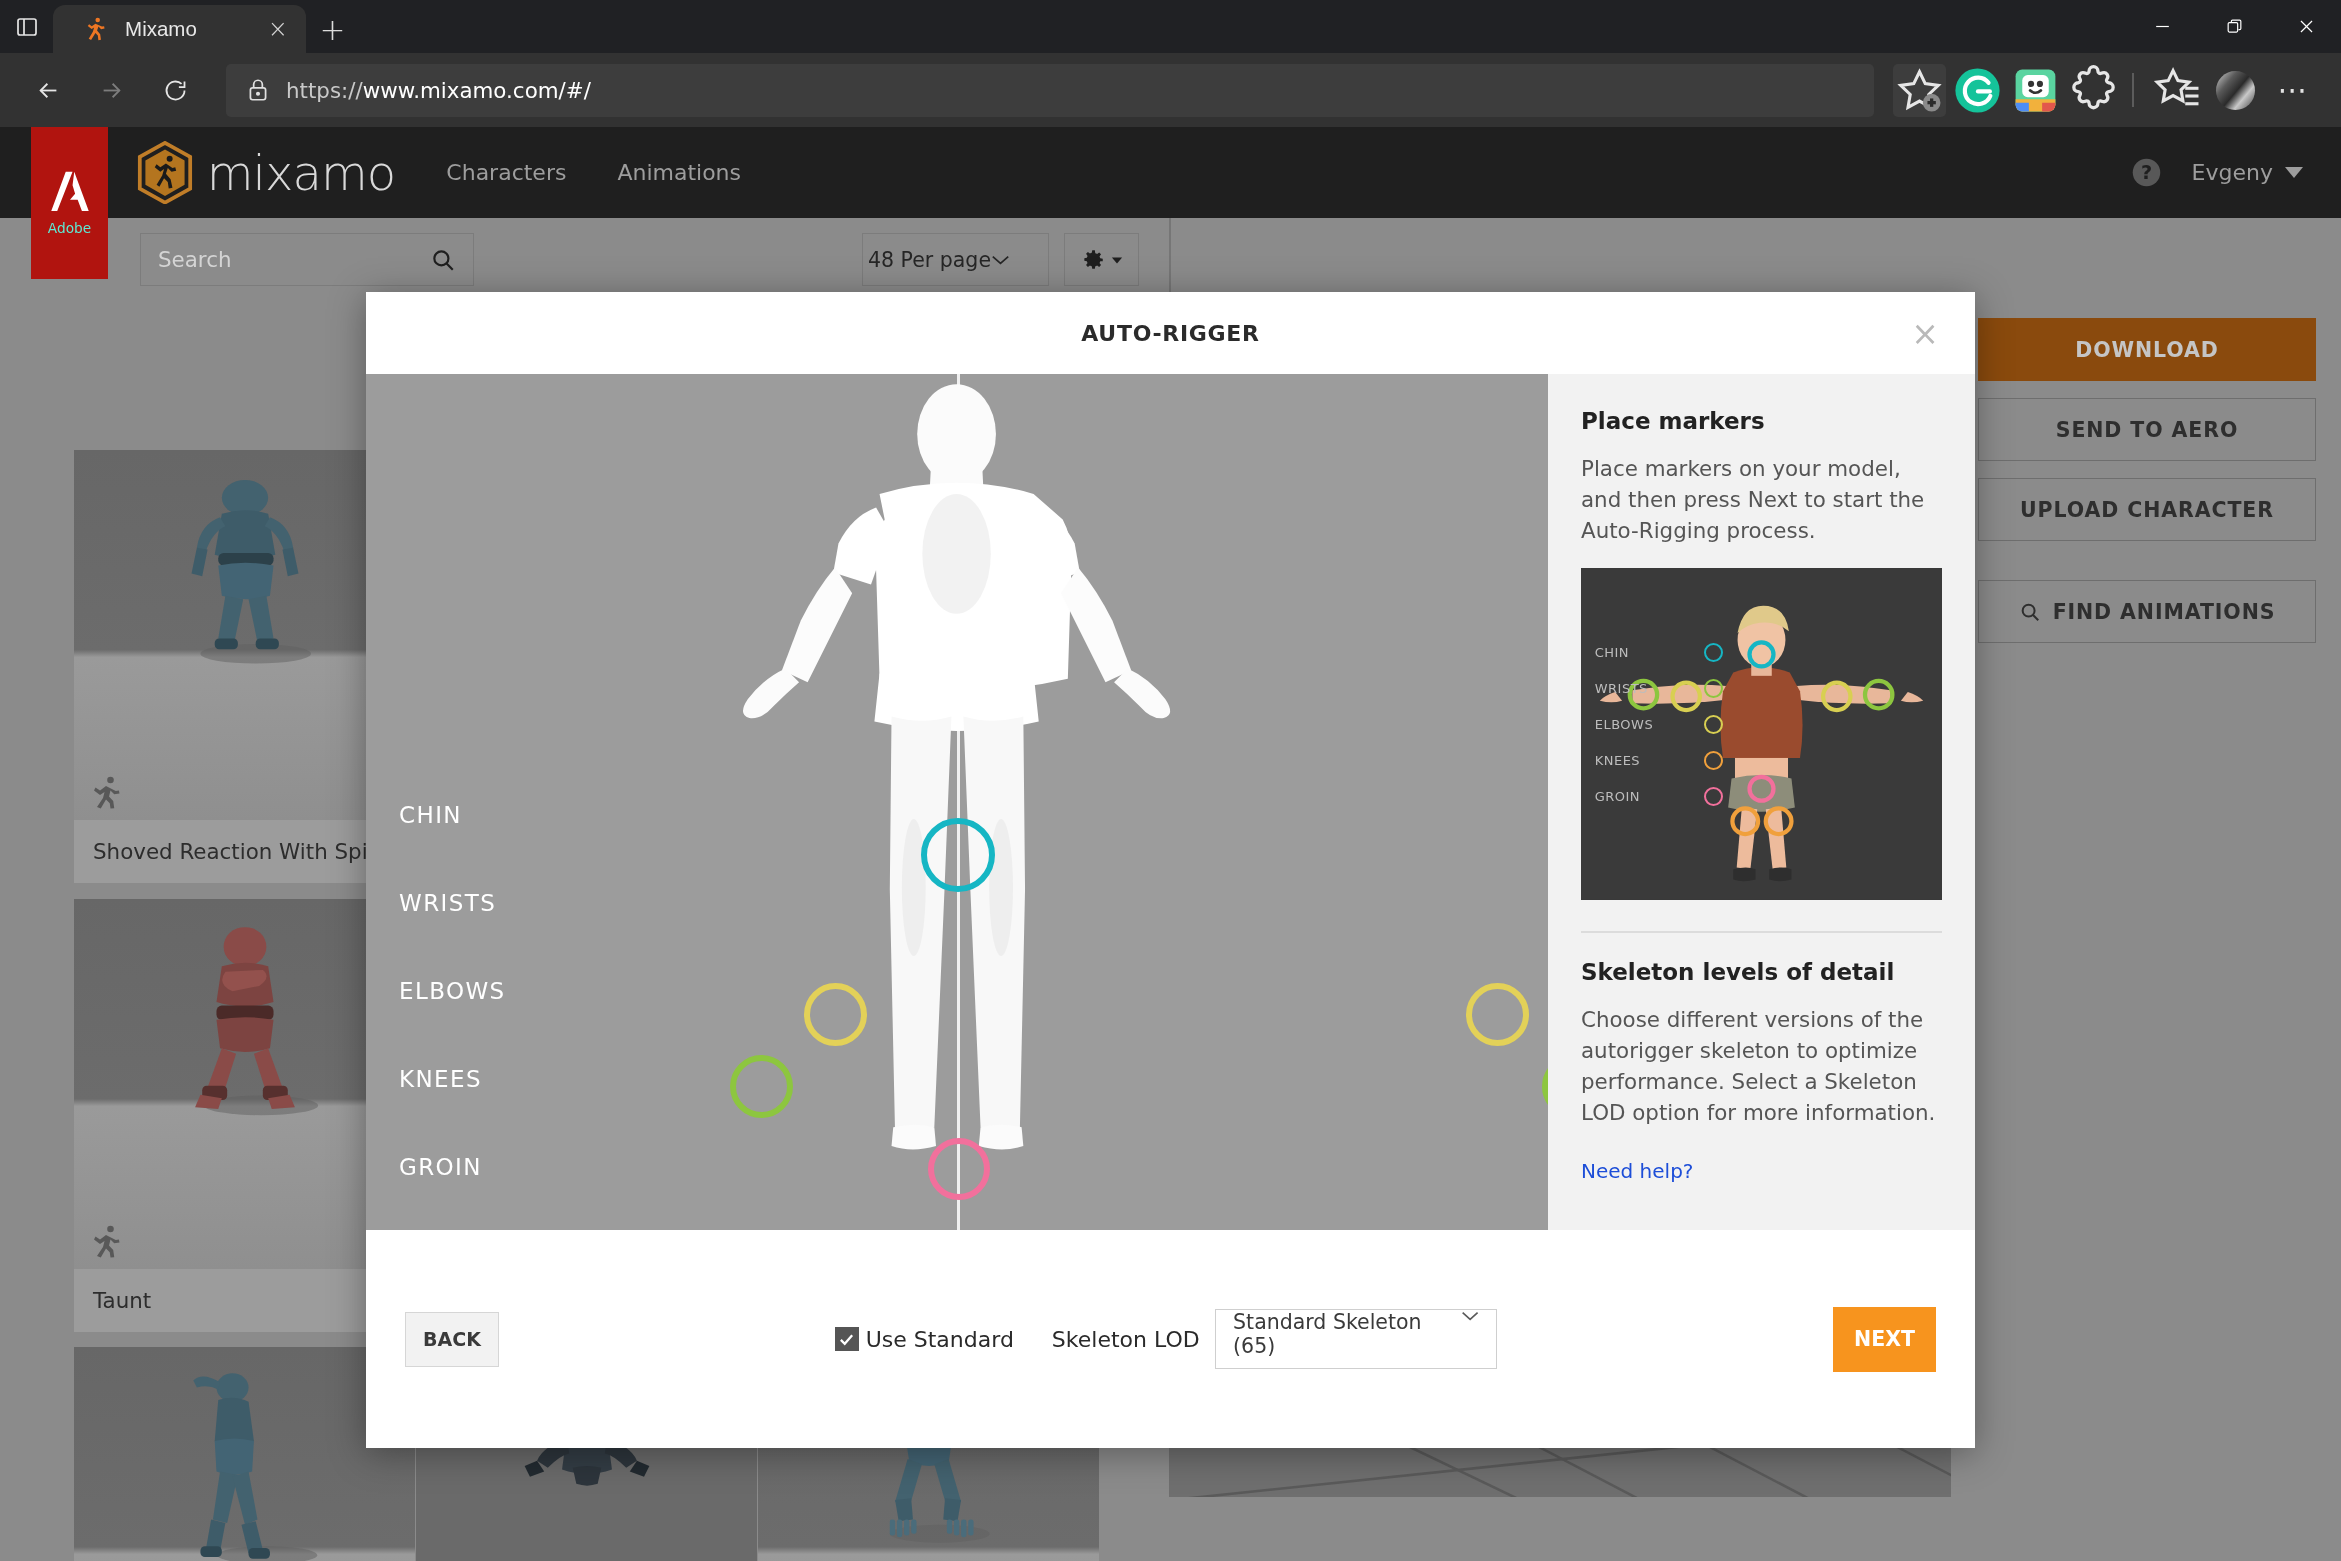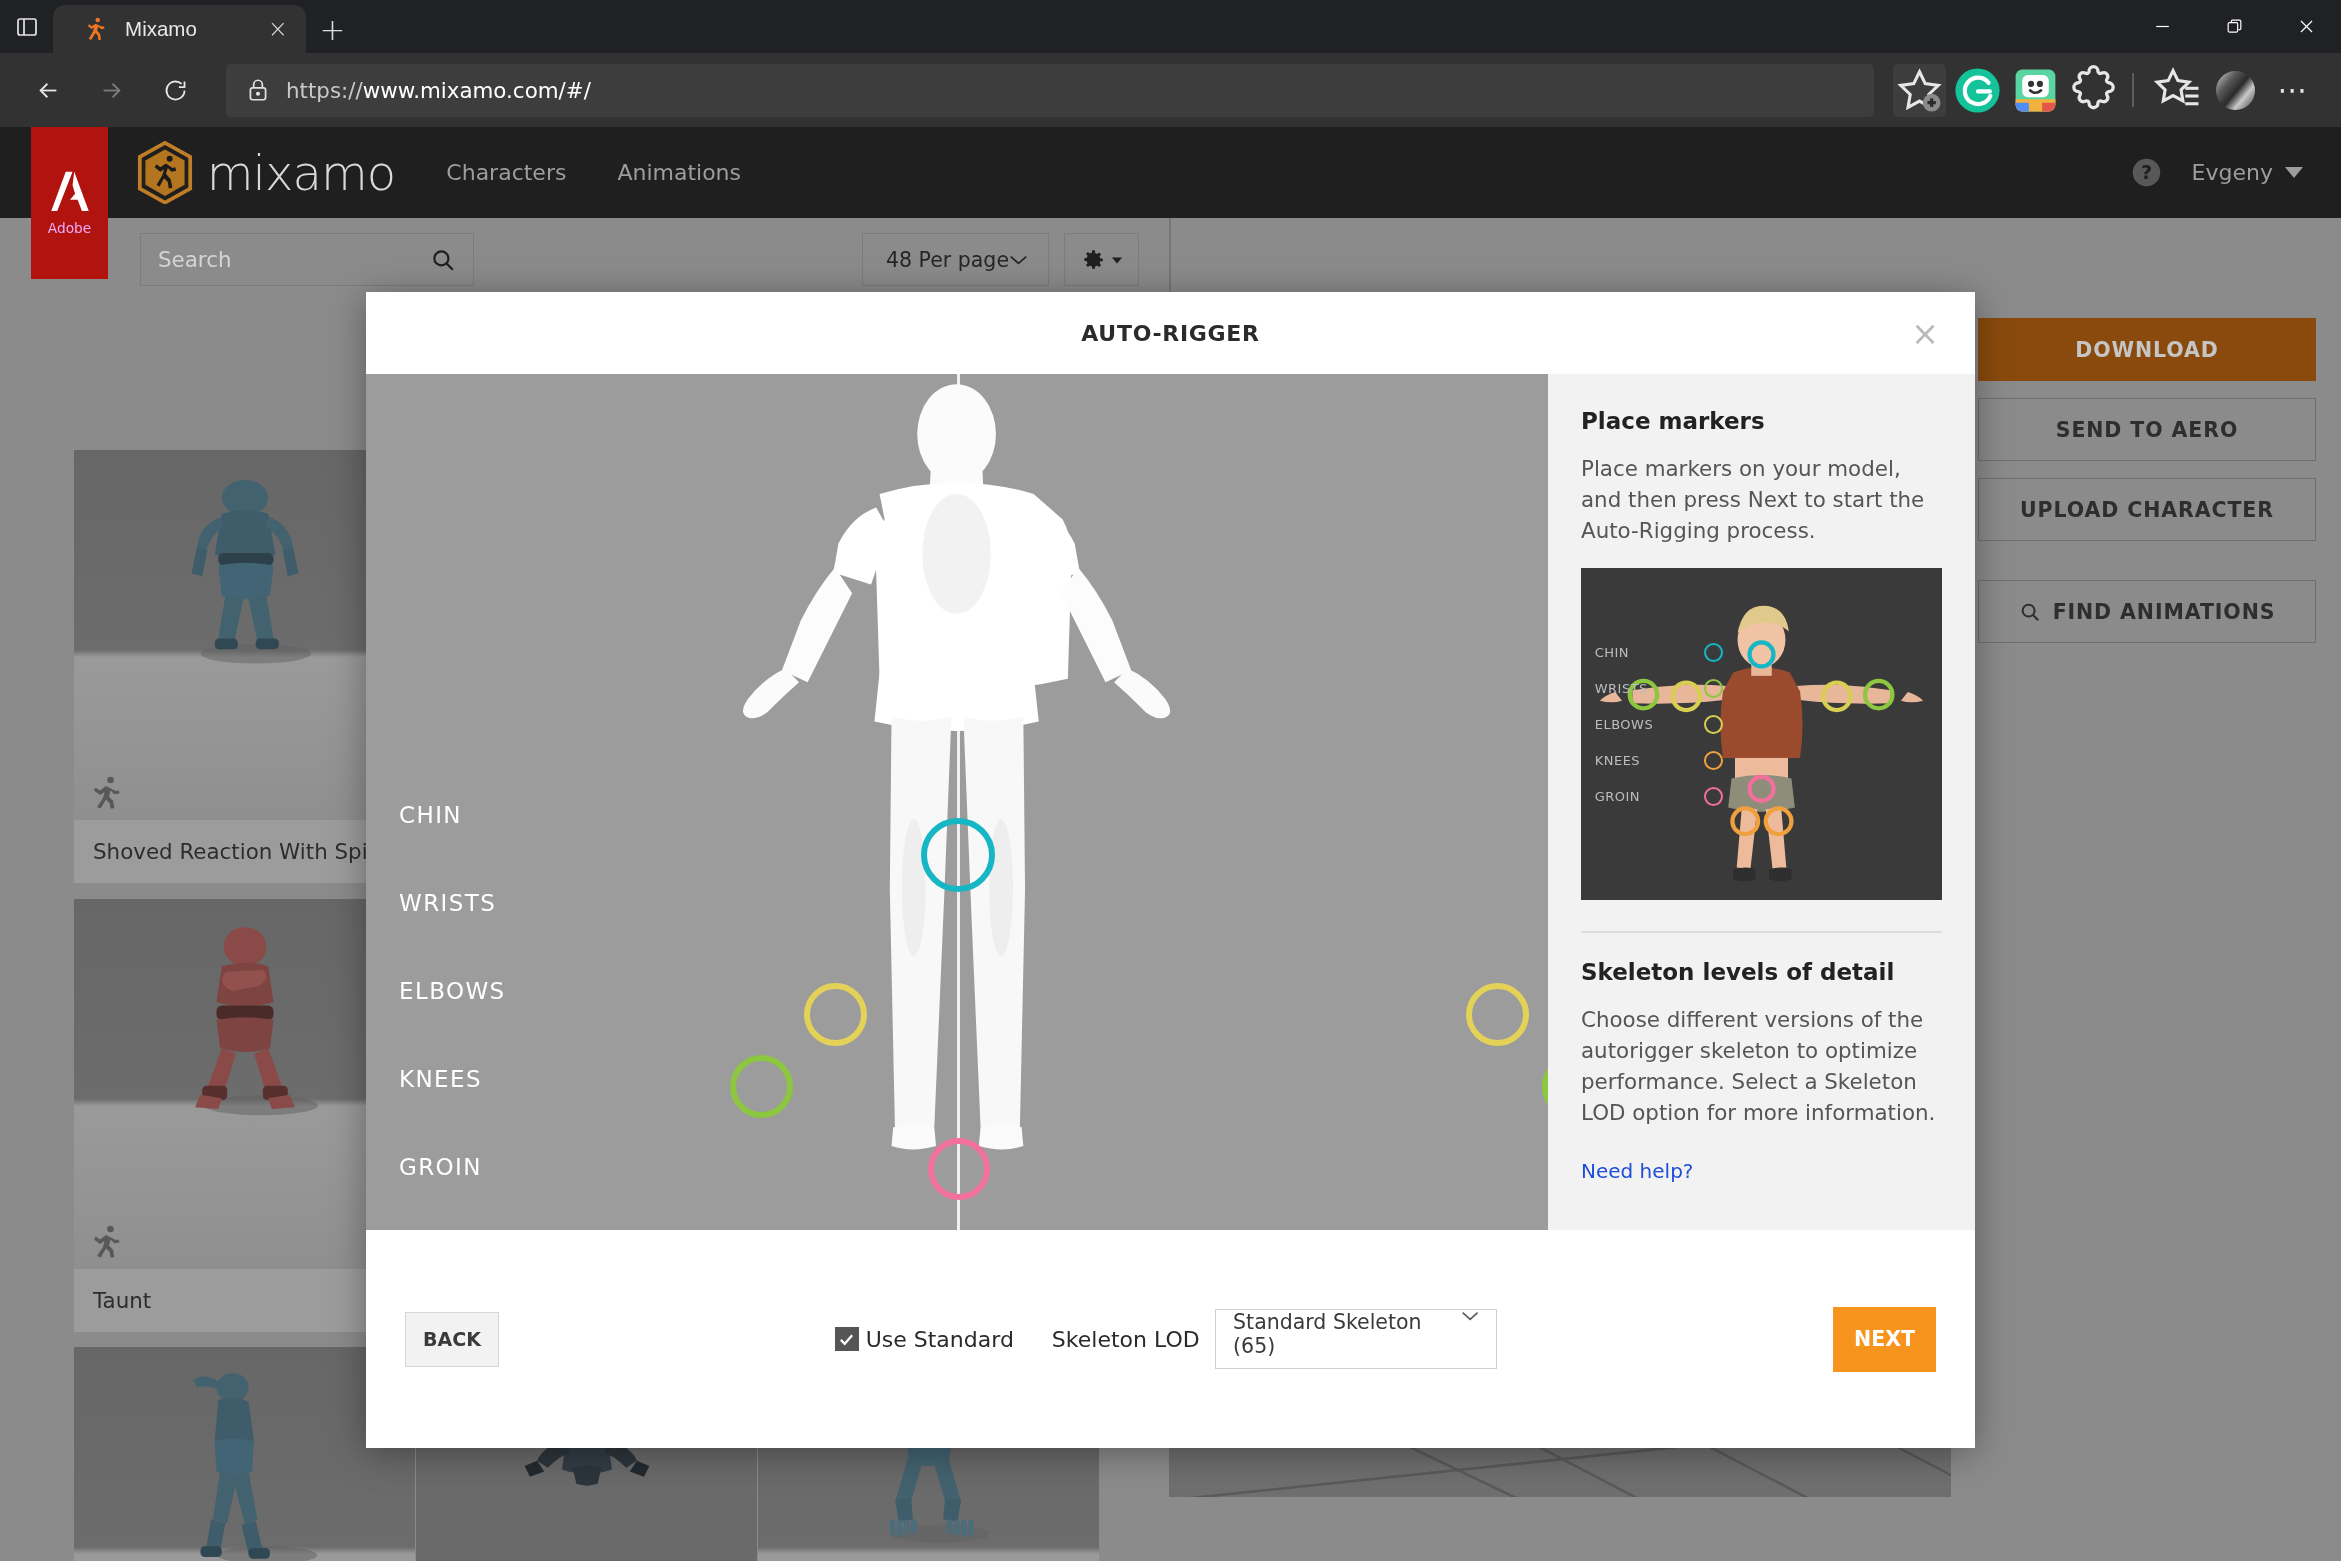--- a/index.html
+++ b/index.html
@@ -73,21 +73,21 @@
   .mx-header {
     position: absolute; left: 0; top: 0; width: 2342px; height: 91px;
     background: #1f1f1f; display: flex; align-items: center;
   }
   .adobe-logo {
     position: absolute; left: 31px; top: 0; width: 77px; height: 152px;
     background: #b1140f; display: flex; flex-direction: column;
     align-items: center; justify-content: center; z-index: 30;
   }
   .adobe-logo .a-mark { width: 46px; height: 43px; }
-  .adobe-logo .a-text { color: #f0abfc; font-size: 13.7px; margin-top: 7.7px;
+  .adobe-logo .a-text { color: #5eead4; font-size: 13.7px; margin-top: 7.7px;
     font-family: "DejaVu Sans", sans-serif; }
   .mx-brand { display: flex; align-items: center; margin-left: 137px; }
   .mx-hex { width: 56px; height: 63px; flex:none; }
   .mx-wordmark { color: #d8d8d8; font-size: 48px; margin-left: 13.7px; letter-spacing: -0.9px;
      font-family: "DejaVu Sans", sans-serif; font-weight: 300;}
   .mx-nav { display: flex; align-items: center; margin-left: 51px; }
   .mx-nav a { color: #9d9d9d; font-size: 22px; margin-right: 51px; text-decoration: none;
     font-family: "DejaVu Sans", sans-serif;}
   .mx-header-right { position: absolute; right: 39px; top: 0; height: 91px;
     display: flex; align-items: center; }
@@ -103,21 +103,21 @@
     position: absolute; left: 140px; top: 15.4px; width: 334px; height: 53px;
     border: 1.7px solid #7c7c7c; display: flex; align-items: center; padding: 0 17px;
     background: transparent;
   }
   .search-box .sv { flex: 1; color: #d4d4d4; font-size: 21.4px;
      font-family: "DejaVu Sans", sans-serif;}
   .search-box svg { width: 26px; height: 26px; flex: none; }
   .perpage {
     position: absolute; left: 862px; top: 15.4px; width: 187px; height: 53px;
     border: 1.7px solid #7c7c7c; display: flex; align-items: center;
-    padding: 0 20px; justify-content: flex-end;
+    padding: 0 5px; justify-content: flex-start;
   }
   .perpage span { color: #262626; font-size: 20.5px; font-family: "DejaVu Sans", sans-serif;}
   .gear-btn { position: absolute; left: 1064px; top: 15.4px; width: 75px; height: 53px;
     border: 1.7px solid #7c7c7c; display: flex; align-items: center; justify-content: center; }
 
   .body-title { position: absolute; left: 1173px; top: 91px; width: 788px; height: 79px;
     display: flex; align-items: center; justify-content: center;
     color: #1d1d1d; font-size: 24px; font-weight: bold; letter-spacing: 0.9px;
     font-family: "DejaVu Sans", sans-serif; }
 

